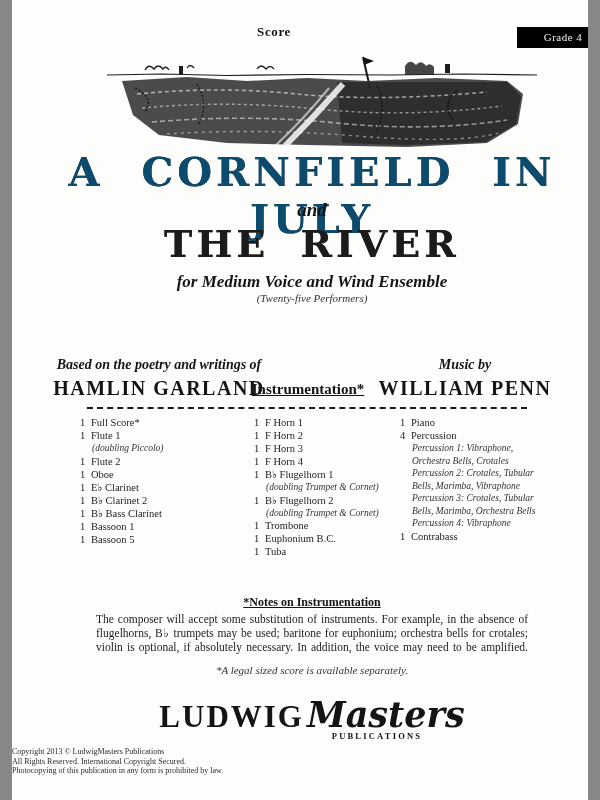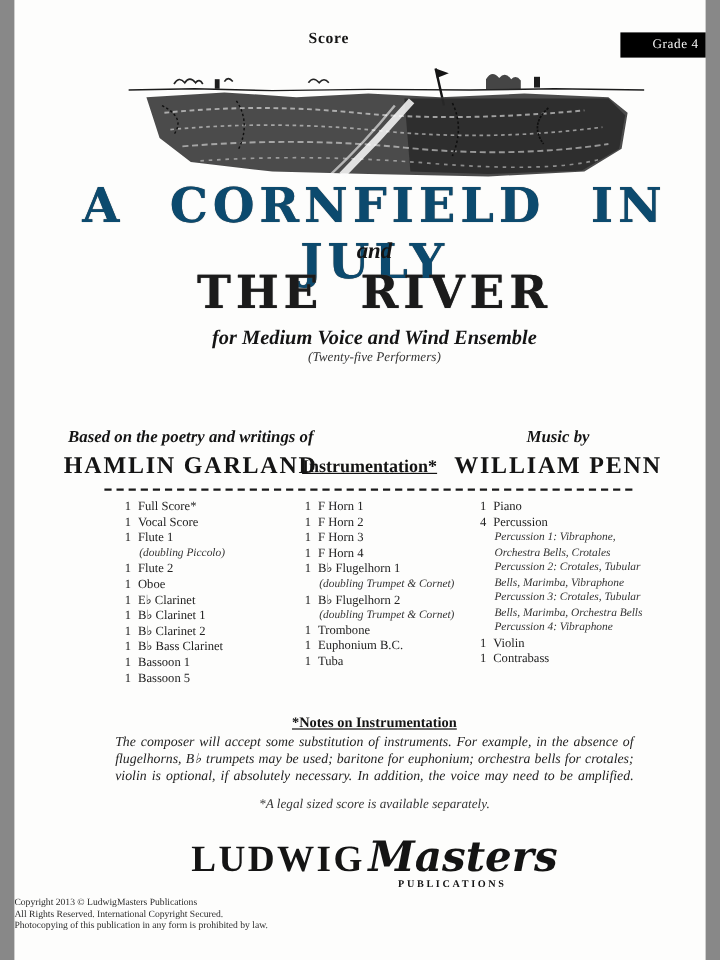--- a/index.html
+++ b/index.html
@@ -28,31 +28,31 @@
   .credit-intro{font-weight:bold;font-style:italic;font-size:14px;}
   .credit-name{font-weight:bold;font-size:20px;letter-spacing:1.5px;margin-top:4px;}
 
   .inst-heading{position:absolute;top:381px;left:0;width:592px;text-align:center;
         font-weight:bold;font-size:15px;}
   .inst-heading span{text-decoration:underline;}
   .dashed-rule{position:absolute;top:407px;left:75px;width:440px;height:0;
         border-top:2px dashed #1a1a1a;}
 
   .inst-col{position:absolute;top:416px;font-size:10.5px;line-height:13px;color:#222;}
-  .inst-col-1{left:92px;width:150px;}
+  .inst-col-1{left:68px;width:150px;}
   .inst-col-2{left:242px;width:140px;}
   .inst-col-3{left:388px;width:150px;}
   .inst-row .qty{display:inline-block;width:11px;}
   .inst-sub{font-style:italic;font-size:9.5px;line-height:12.5px;padding-left:12px;color:#333;}
 
   .notes-heading{position:absolute;top:595px;left:0;width:600px;text-align:center;
         font-weight:bold;font-size:12px;}
   .notes-heading span{text-decoration:underline;}
   .notes-body{position:absolute;top:613px;left:84px;width:432px;font-size:11.5px;
-        line-height:13.8px;text-align:justify;text-align-last:justify;color:#222;font-style:italic;}
+        line-height:13.8px;text-align:justify;text-align-last:justify;color:#222;}
   .notes-foot{position:absolute;top:664px;left:0;width:600px;text-align:center;
         font-style:italic;font-size:11px;color:#333;}
 
   .logo{position:absolute;top:694px;left:0;width:600px;text-align:center;white-space:nowrap;}
   .logo-ludwig{font-family:"Liberation Serif",serif;font-weight:bold;font-size:31px;
         letter-spacing:2px;}
   .logo-masters{font-family:"DejaVu Serif",serif;font-style:italic;font-weight:bold;
         font-size:35px;margin-left:3px;}
   .logo-publications{position:absolute;top:731px;left:310px;width:110px;text-align:center;
         font-weight:bold;font-size:8.5px;letter-spacing:2.2px;}
@@ -112,27 +112,25 @@
     <div class="credit-name">WILLIAM PENN</div>
   </div>
 
   <div class="inst-heading">
     <span>Instrumentation*</span>
   </div>
   <div class="dashed-rule"></div>
 
   <div class="inst-col inst-col-1">
       <div class="inst-row"><span class="qty">1</span><span class="nm">Full Score*</span></div>
-      <div class="inst-row"><span class="qty">1</span><span class="nm">Vocal Score</span></div>
       <div class="inst-row"><span class="qty">1</span><span class="nm">Flute 1</span></div>
       <div class="inst-sub">(doubling Piccolo)</div>
       <div class="inst-row"><span class="qty">1</span><span class="nm">Flute 2</span></div>
       <div class="inst-row"><span class="qty">1</span><span class="nm">Oboe</span></div>
       <div class="inst-row"><span class="qty">1</span><span class="nm">E♭ Clarinet</span></div>
-      <div class="inst-row"><span class="qty">1</span><span class="nm">B♭ Clarinet 1</span></div>
       <div class="inst-row"><span class="qty">1</span><span class="nm">B♭ Clarinet 2</span></div>
       <div class="inst-row"><span class="qty">1</span><span class="nm">B♭ Bass Clarinet</span></div>
       <div class="inst-row"><span class="qty">1</span><span class="nm">Bassoon 1</span></div>
       <div class="inst-row"><span class="qty">1</span><span class="nm">Bassoon 5</span></div>
     </div>
   <div class="inst-col inst-col-2">
       <div class="inst-row"><span class="qty">1</span><span class="nm">F Horn 1</span></div>
       <div class="inst-row"><span class="qty">1</span><span class="nm">F Horn 2</span></div>
       <div class="inst-row"><span class="qty">1</span><span class="nm">F Horn 3</span></div>
       <div class="inst-row"><span class="qty">1</span><span class="nm">F Horn 4</span></div>
@@ -147,21 +145,20 @@
   <div class="inst-col inst-col-3">
       <div class="inst-row"><span class="qty">1</span><span class="nm">Piano</span></div>
       <div class="inst-row"><span class="qty">4</span><span class="nm">Percussion</span></div>
       <div class="inst-sub">Percussion 1: Vibraphone,</div>
       <div class="inst-sub">Orchestra Bells, Crotales</div>
       <div class="inst-sub">Percussion 2: Crotales, Tubular</div>
       <div class="inst-sub">Bells, Marimba, Vibraphone</div>
       <div class="inst-sub">Percussion 3: Crotales, Tubular</div>
       <div class="inst-sub">Bells, Marimba, Orchestra Bells</div>
       <div class="inst-sub">Percussion 4: Vibraphone</div>
-      <div class="inst-row"><span class="qty">1</span><span class="nm">Violin</span></div>
       <div class="inst-row"><span class="qty">1</span><span class="nm">Contrabass</span></div>
     </div>
 
   <div class="notes-heading">
     <span>*Notes on Instrumentation</span>
   </div>
   <div class="notes-body">The composer will accept some substitution of instruments.  For example, in the absence of flugelhorns, B♭ trumpets may be used; baritone for euphonium; orchestra bells for crotales; violin is optional, if absolutely necessary.  In addition, the voice may need to be amplified.</div>
   <div class="notes-foot">*A legal sized score is available separately.</div>
 
   <div class="logo">

